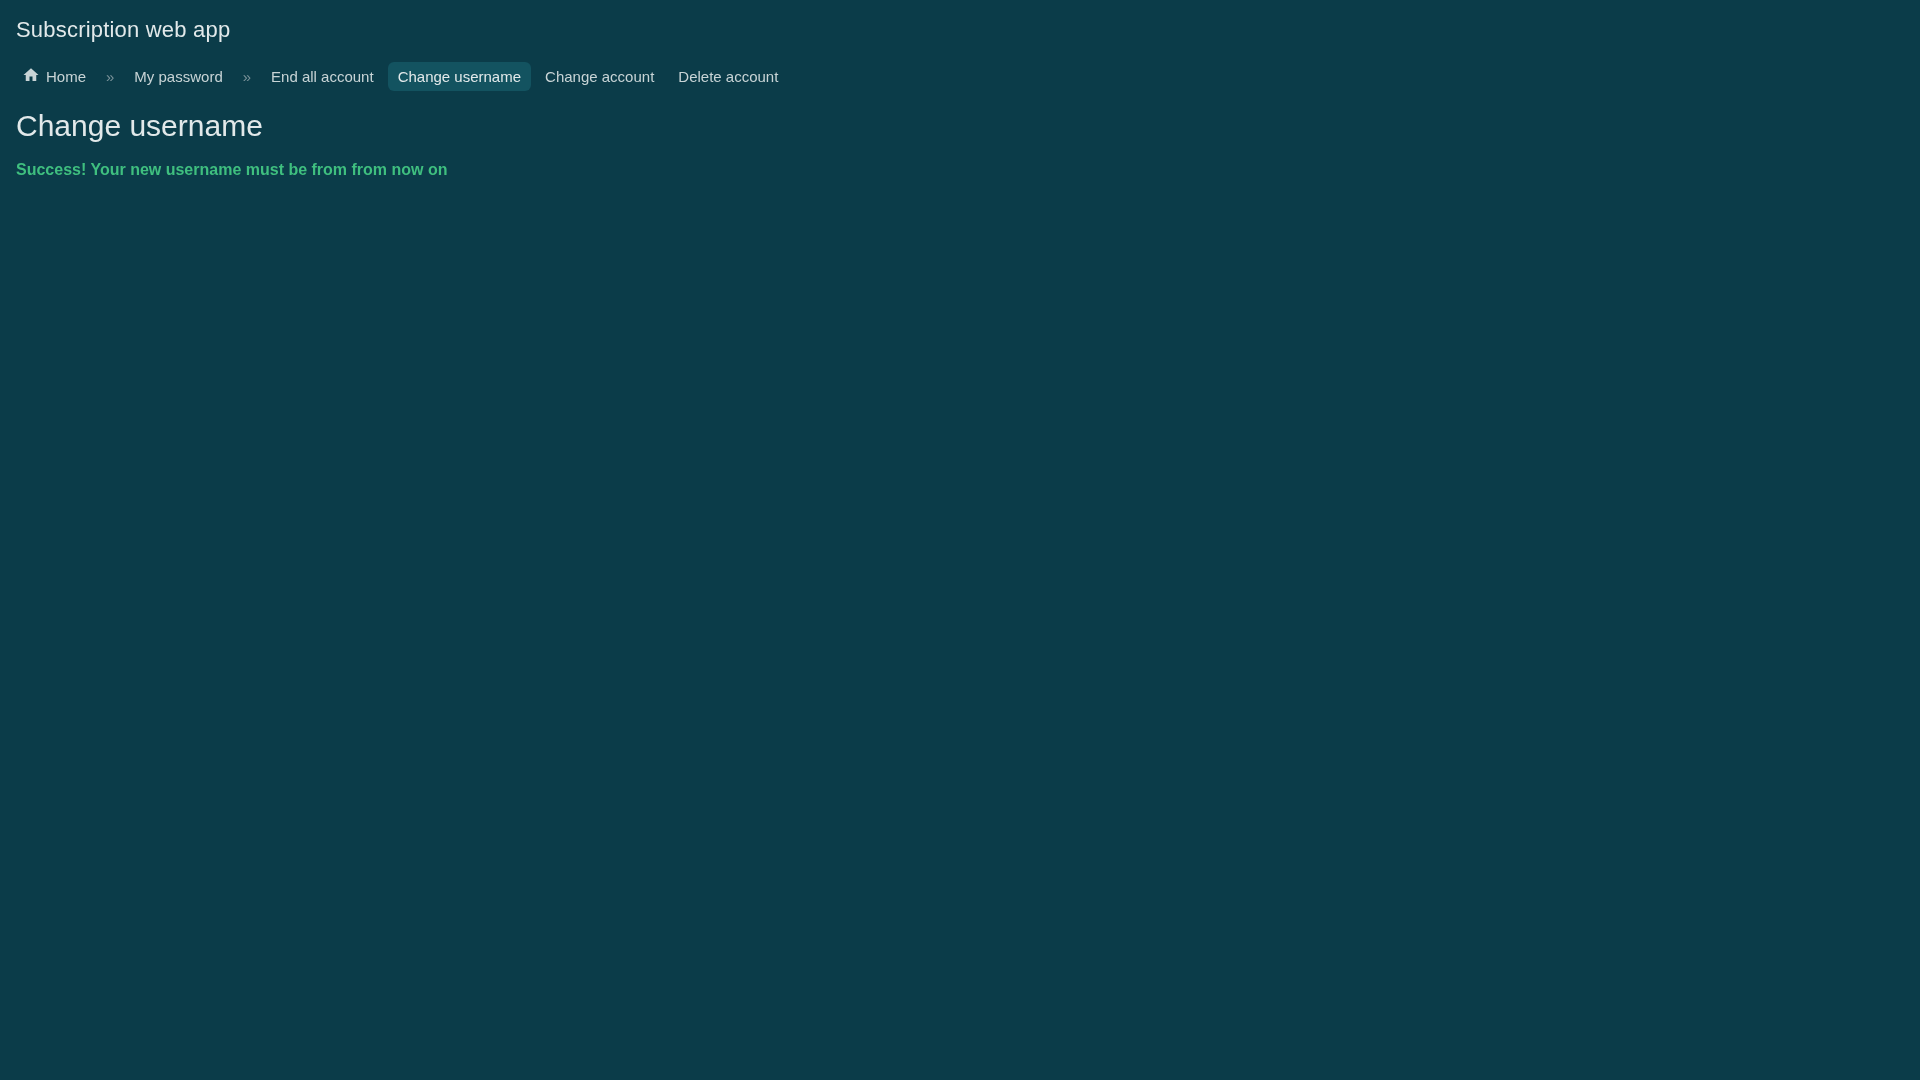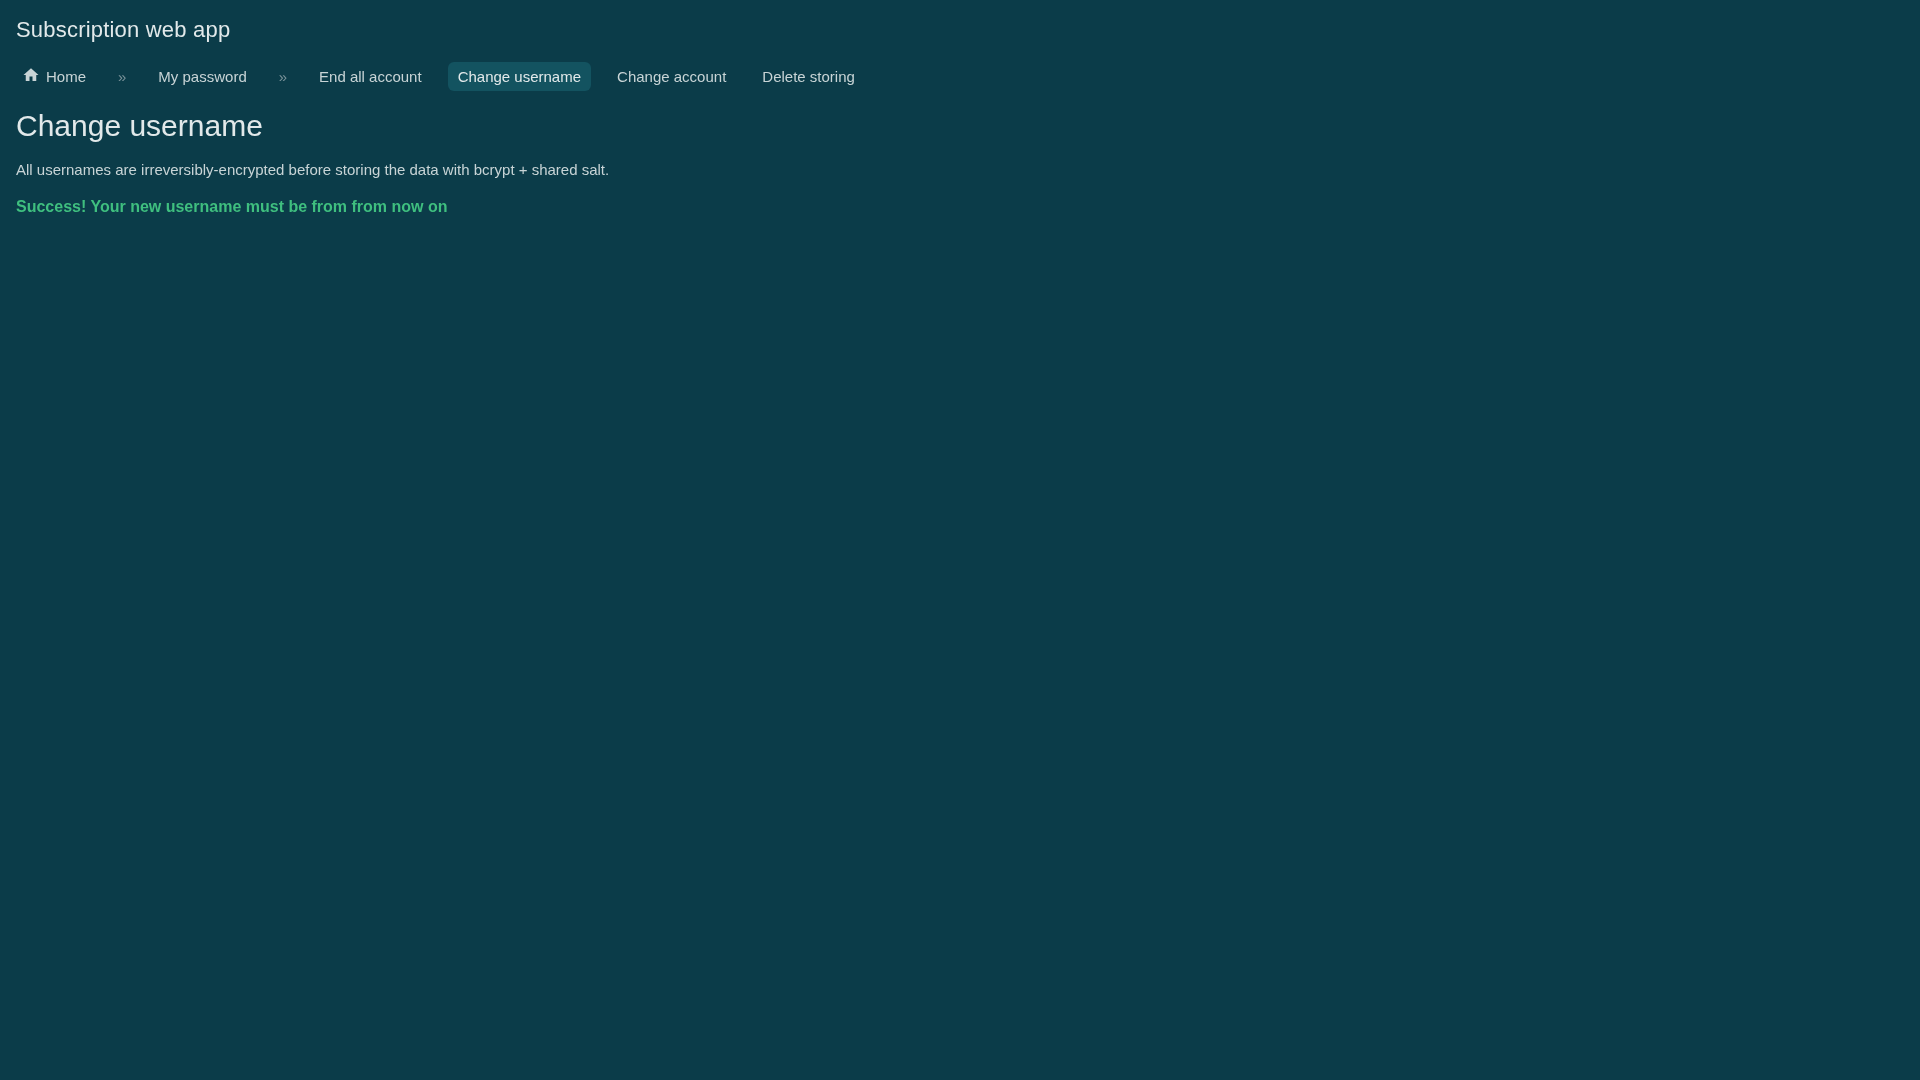--- a/index.html
+++ b/index.html
@@ -63,21 +63,21 @@
     align-items: center;
     justify-content: center;
   }
   .hdr-icon svg { fill: var(--icon); }
 
   
   .tabrow {
     display: flex;
     align-items: center;
     padding: 2px 12px 6px 12px;
-    gap: 16px;
+    gap: 4px;
     font-size: 15px;
   }
   .crumb, .tabitem {
     display: flex;
     align-items: center;
     gap: 6px;
     padding: 6px 10px;
     border-radius: 6px;
     color: var(--text);
     cursor: pointer;
@@ -148,23 +148,22 @@
 
   <div class="tabitem active">
     <span>Change username</span>
   </div>
 
   <div class="tabitem">
     <span>Change account</span>
   </div>
 
   <div class="tabitem">
-    <span>Delete storing</span>
+    <span>Delete account</span>
   </div>
 </div>
 
 <div class="content">
   <h1 class="page-title">Change username</h1>
 
-  <div class="info-line">All usernames are irreversibly-encrypted before storing the data with bcrypt + shared salt.</div>
 
   <div class="success-line">Success! Your new username must be from from now on</div>
 </div>
 
 </body></html>

